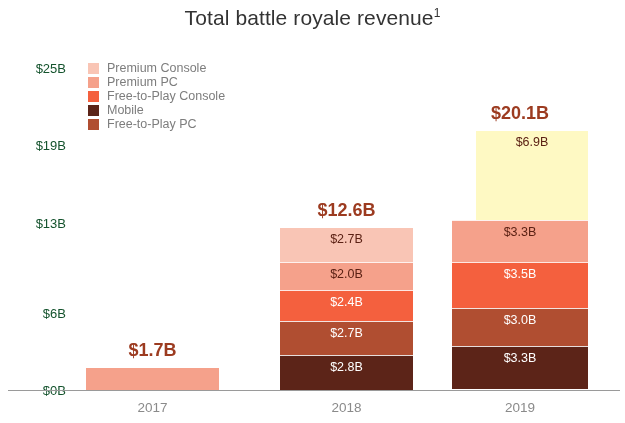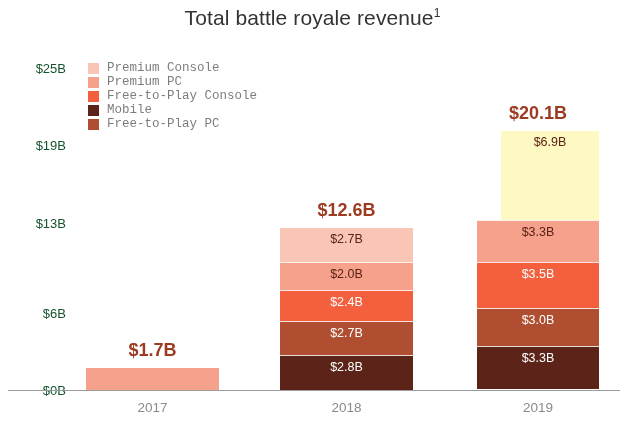--- a/index.html
+++ b/index.html
@@ -70,21 +70,20 @@
     width: 612px;
     height: 1px;
     background: #9a9a9a;
   }
 
   
   #legend {
     position: absolute;
     left: 88px;
     top: 61px;
-    font-family: Liberation Mono, monospace;
   }
   .legend-row {
     display: flex;
     align-items: center;
     height: 14px;
     margin-bottom: 0px;
   }
   .legend-swatch {
     width: 11px;
     height: 11px;
@@ -219,21 +218,21 @@
         </div>
         <div class="bar-seg" style="height: 34.776px; background: rgb(176, 78, 49);">
           <span class="seg-label light">$2.7B</span>
         </div>
         <div class="bar-seg" style="height: 36.064px; background: rgb(92, 36, 24);">
           <span class="seg-label light">$2.8B</span>
         </div>
       </div>
       <div class="x-tick-label">2018</div>
     </div>
-    <div class="bar-group" style="left: 477px; width: 122px; height: 258.888px;">
+    <div class="bar-group" style="left: 452px; width: 136px; height: 258.888px;">
       <div class="bar-total" style="bottom: 265.888px; color: rgb(156, 59, 32);">$20.1B</div>
       <div class="bar-stack" style="height: 258.888px;">
         <div class="bar-seg" style="height: 88.872px; background: #fef9c3; margin-left: 24px;">
           <span class="seg-label dark">$6.9B</span>
         </div>
         <div class="bar-seg" style="height: 42.504px; background: rgb(245, 161, 139);">
           <span class="seg-label dark">$3.3B</span>
         </div>
         <div class="bar-seg" style="height: 45.08px; background: rgb(244, 96, 62);">
           <span class="seg-label light">$3.5B</span>

